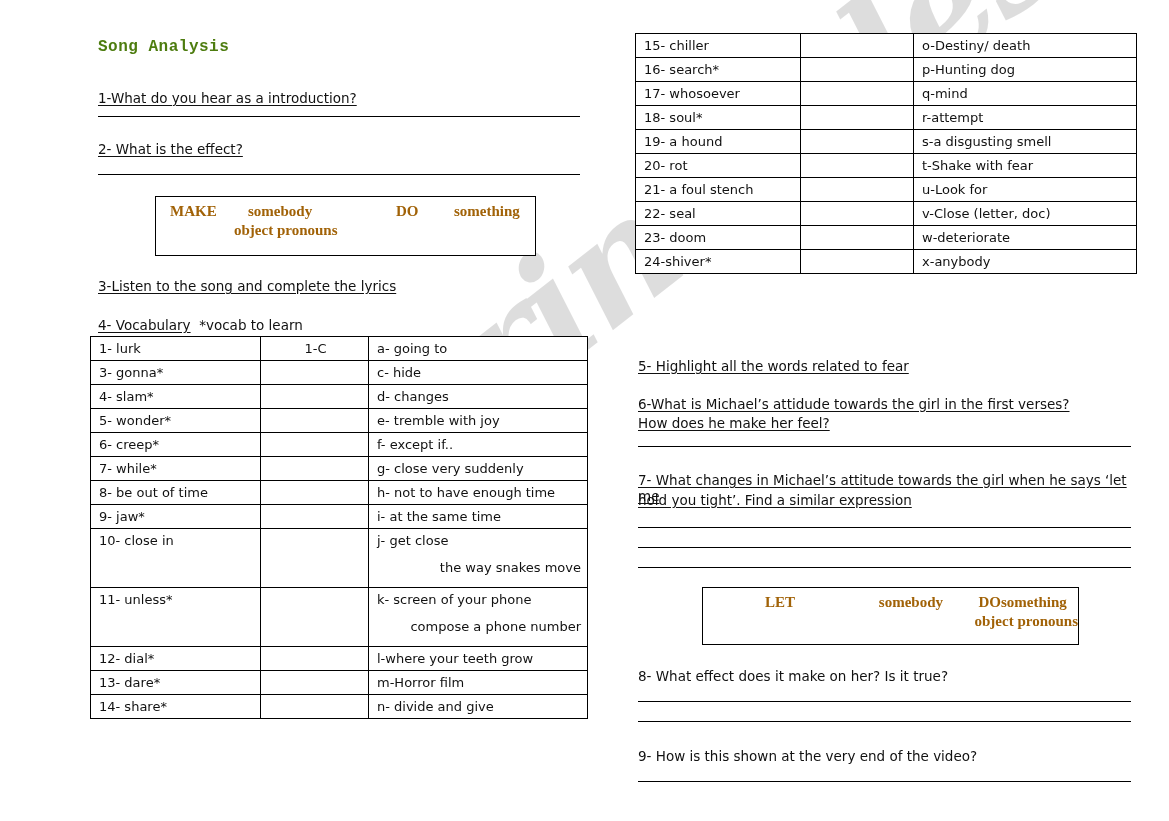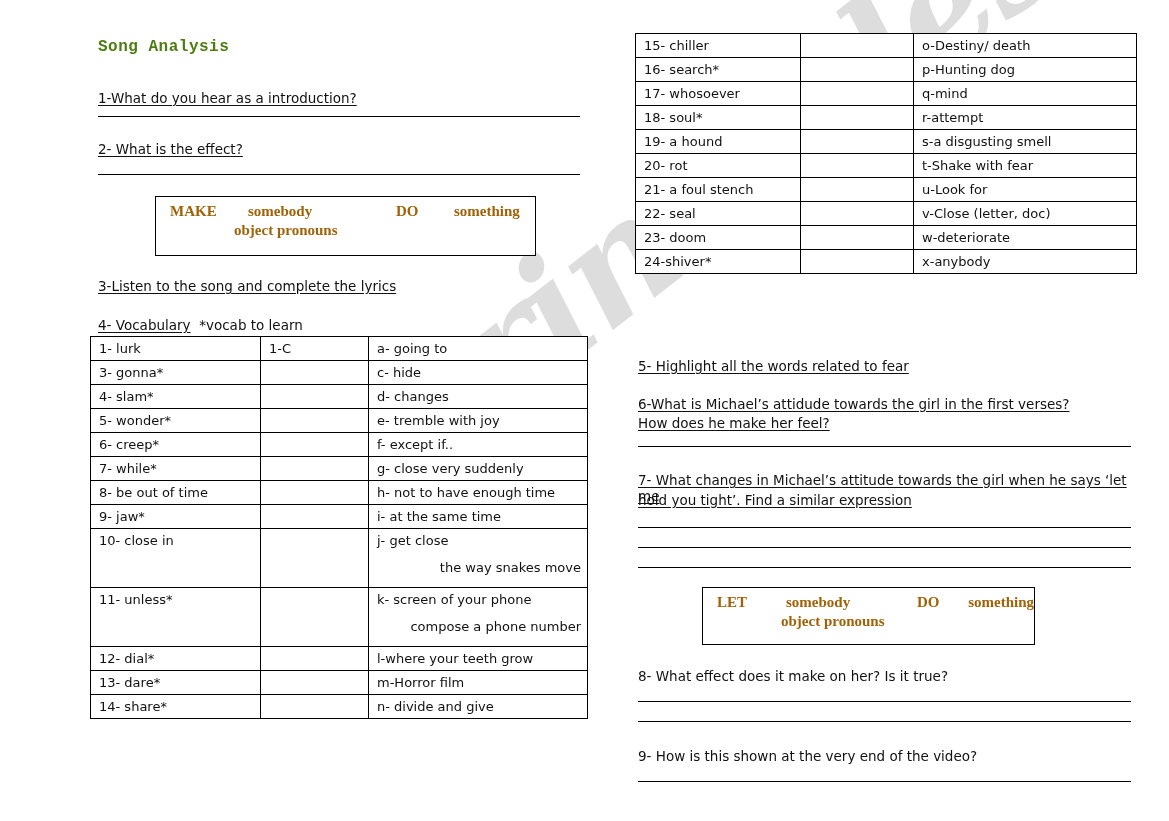--- a/index.html
+++ b/index.html
@@ -116,21 +116,21 @@
   table.vocab td {
     border: 1.3px solid #000000;
     font-family: "DejaVu Sans", sans-serif;
     font-size: 13px;
     color: #111111;
     vertical-align: top;
     padding: 4px 6px 4px 8px;
     background: transparent;
   }
   td.c-term { padding-left: 20px; }
-  td.c-ans  { }
+  td.c-ans  { text-align: center; }
   td.c-def  { }
   .defline2 { display: block; margin-top: 12px; text-align: right; }
 </style>
 </head>
 <body>
 
 <div id="page">
 
   <div id="watermark">
     <div class="wm-text">ESLprintables.com</div>
@@ -309,21 +309,21 @@
 
     <div class="blank-line" style="position:absolute; left:2px; top:446px; width:493px;"></div>
 
     <div class="q u" style="position:absolute; left:2px; top:472px;">7- What changes in Michael’s attitude towards the girl when he says ‘let me</div>
     <div class="q u" style="position:absolute; left:2px; top:492px;">hold you tight’. Find a similar expression</div>
 
     <div class="blank-line" style="position:absolute; left:2px; top:527px; width:493px;"></div>
     <div class="blank-line" style="position:absolute; left:2px; top:547px; width:493px;"></div>
     <div class="blank-line" style="position:absolute; left:2px; top:567px; width:493px;"></div>
 
-    <div class="gram-box" style="position:absolute; left:66px; top:587px; width:333px; height:58px;">
+    <div class="gram-box" style="position:absolute; left:66px; top:587px; width:377px; height:58px;text-align:right;">
       <div class="gram-row1">
         <span class="gram-w1">LET</span>
         <span class="gram-w2">somebody</span>
         <span class="gram-w3">DO</span>
         <span>something</span>
       </div>
       <div class="gram-row2">object pronouns</div>
     </div>
 
     <div class="q" style="position:absolute; left:2px; top:668px;">8- What effect does it make on her? Is it true?</div>

